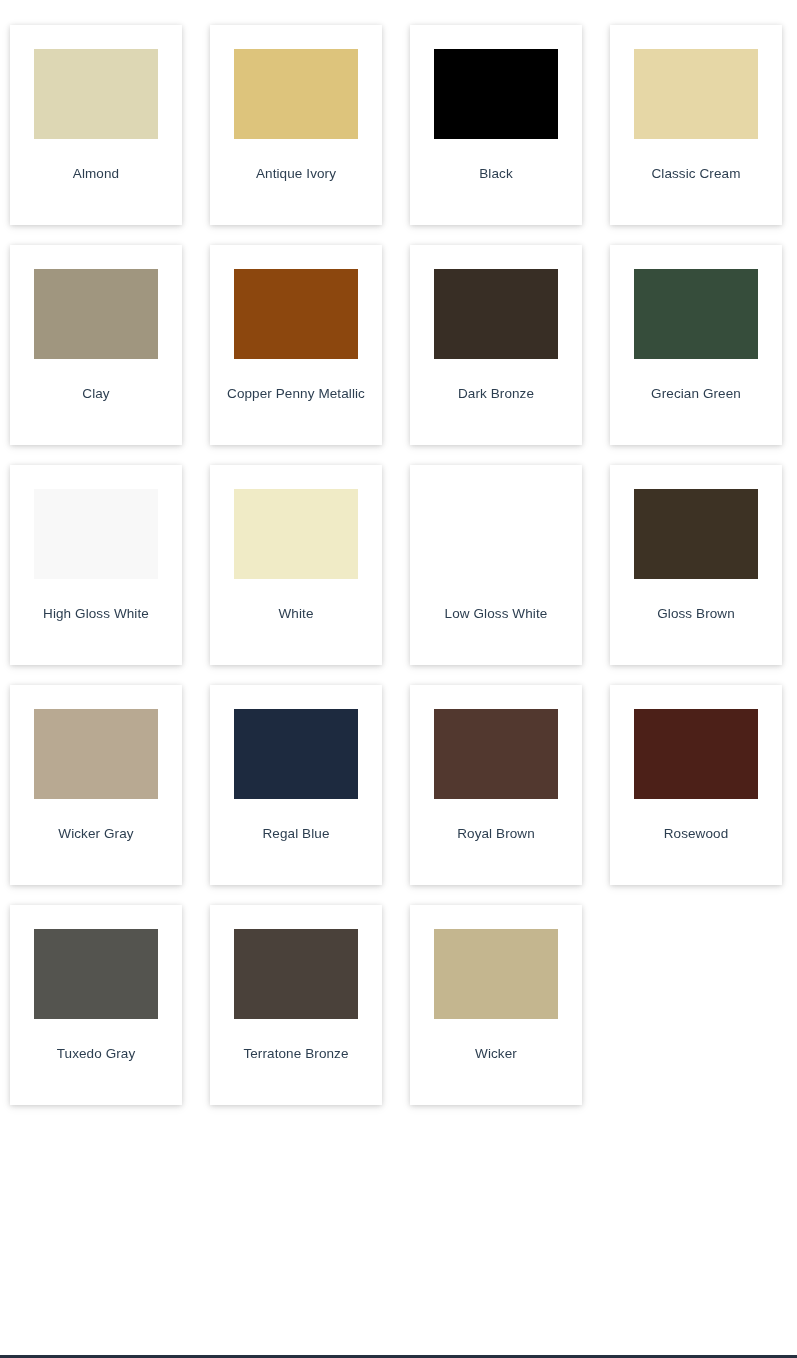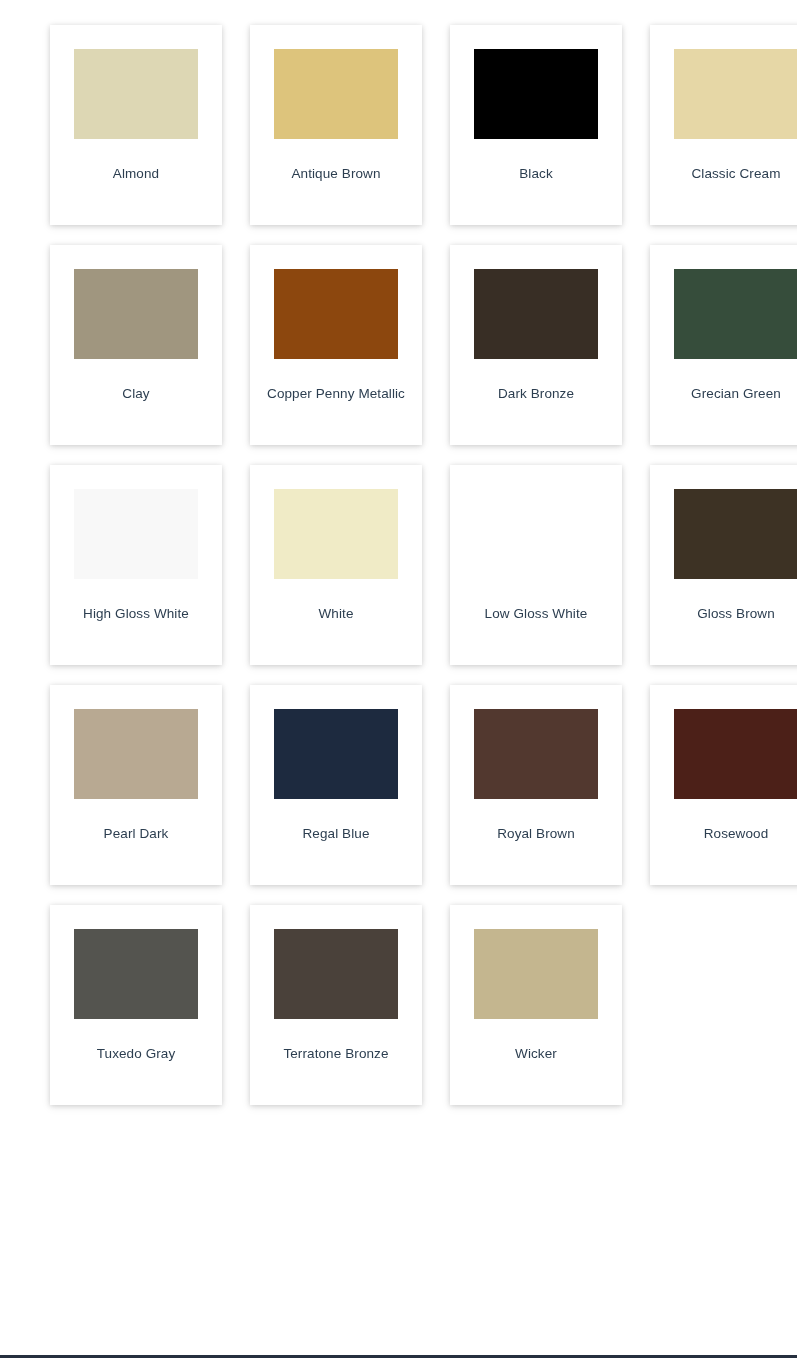--- a/index.html
+++ b/index.html
@@ -19,21 +19,20 @@
     height: 1358px;
     background: #ffffff;
   }
 
   .grid {
     display: grid;
     grid-template-columns: repeat(4, 200px);
     grid-auto-rows: 220px;
     justify-content: start;
     padding: 25px 0 0 10px;
-    margin-left: 40px;
   }
 
   .swatch-card {
     width: 172px;
     height: 200px;
     background: #ffffff;
     box-shadow: 0 1px 5px rgba(0, 0, 0, 0.16), 0 2px 10px rgba(0, 0, 0, 0.07);
     display: flex;
     flex-direction: column;
     align-items: center;
@@ -70,21 +69,21 @@
 <body style="background-color: rgb(255, 255, 255);">
 
 <div id="swatch-grid">
   <div class="grid">
       <div class="swatch-card">
         <div class="swatch-chip" style="background-color: rgb(221, 215, 180);"></div>
         <div class="swatch-label">Almond</div>
       </div>
       <div class="swatch-card">
         <div class="swatch-chip" style="background-color: rgb(221, 196, 124);"></div>
-        <div class="swatch-label">Antique Brown</div>
+        <div class="swatch-label">Antique Ivory</div>
       </div>
       <div class="swatch-card">
         <div class="swatch-chip" style="background-color: rgb(0, 0, 0);"></div>
         <div class="swatch-label">Black</div>
       </div>
       <div class="swatch-card">
         <div class="swatch-chip" style="background-color: rgb(230, 215, 166);"></div>
         <div class="swatch-label">Classic Cream</div>
       </div>
       <div class="swatch-card">
@@ -114,21 +113,21 @@
       <div class="swatch-card">
         <div class="swatch-chip" style="background-color: rgb(255, 255, 255);"></div>
         <div class="swatch-label">Low Gloss White</div>
       </div>
       <div class="swatch-card">
         <div class="swatch-chip" style="background-color: rgb(61, 50, 36);"></div>
         <div class="swatch-label">Gloss Brown</div>
       </div>
       <div class="swatch-card">
         <div class="swatch-chip" style="background-color: rgb(184, 169, 146);"></div>
-        <div class="swatch-label">Pearl Dark</div>
+        <div class="swatch-label">Wicker Gray</div>
       </div>
       <div class="swatch-card">
         <div class="swatch-chip" style="background-color: rgb(29, 42, 63);"></div>
         <div class="swatch-label">Regal Blue</div>
       </div>
       <div class="swatch-card">
         <div class="swatch-chip" style="background-color: rgb(82, 56, 47);"></div>
         <div class="swatch-label">Royal Brown</div>
       </div>
       <div class="swatch-card">

